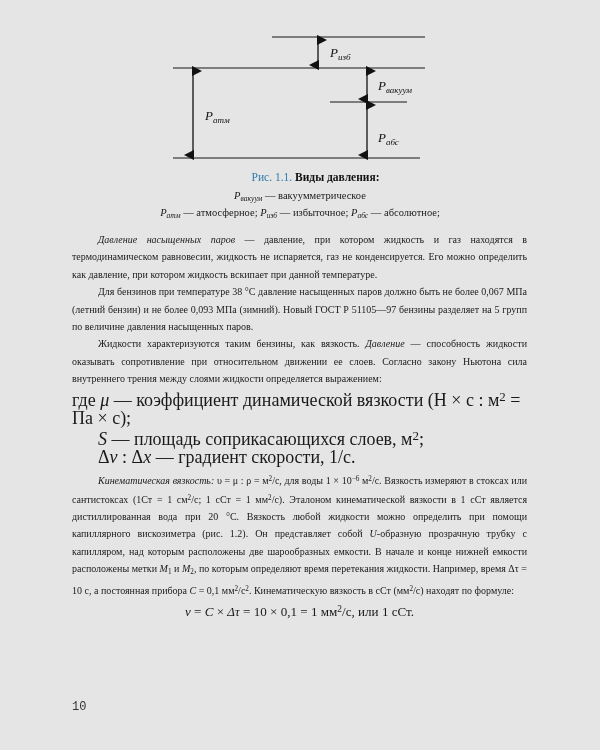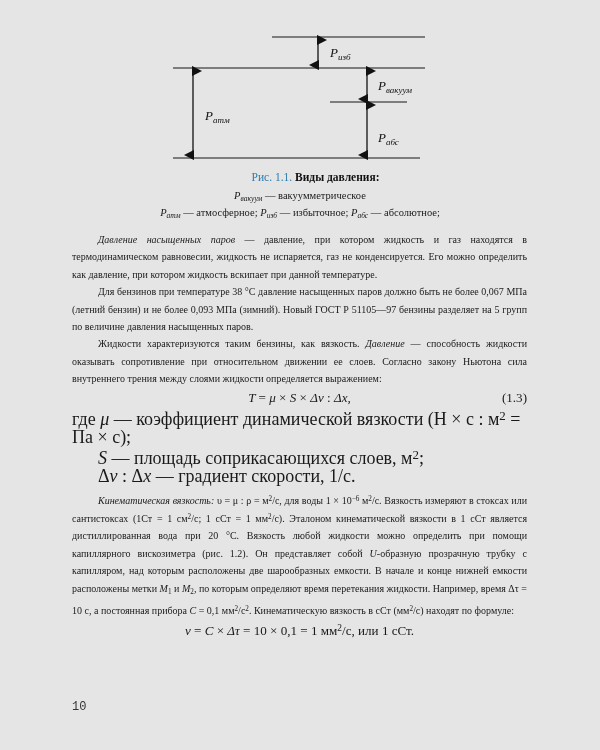--- a/index.html
+++ b/index.html
@@ -183,24 +183,20 @@
   </div>
 
   <div class="body-text">
 
     <p class="para"><span class="term">Давление насыщенных паров</span><span> — давление, при котором жидкость и газ находятся в термодинамическом равновесии, жидкость не испаряется, газ не конденсируется. Его можно определить как давление, при котором жидкость вскипает при данной температуре.</span></p>
 
     <p class="para">Для бензинов при температуре 38 °С давление насыщенных паров должно быть не более 0,067 МПа (летний бензин) и не более 0,093 МПа (зимний). Новый ГОСТ Р 51105—97 бензины разделяет на 5 групп по величине давления насыщенных паров.</p>
 
     <p class="para"><span>Жидкости характеризуются таким бензины, как вязкость. </span><span class="term">Давление</span><span> — способность жидкости оказывать сопротивление при относительном движении ее слоев. Согласно закону Ньютона сила внутреннего трения между слоями жидкости определяется выражением:</span></p>
 
-    <div class="eq">
-      <span><i>T</i> <span class="up">=</span> μ <span class="up">×</span> <i>S</i> <span class="up">×</span> Δ<i>v</i> <span class="up">:</span> Δ<i>x</i>,</span>
-      <span class="eqnum">(1.3)</span>
-    </div>
 
     <div class="where-block">
       <p class="where-line">где <i>μ</i> — коэффициент динамической вязкости (Н × с : м<sup>2</sup> = Па × с);</p>
       <p class="where-line ind"><i>S</i> — площадь соприкасающихся слоев, м<sup>2</sup>;</p>
       <p class="where-line ind">Δ<i>v</i> : Δ<i>x</i> — градиент скорости, 1/с.</p>
     </div>
 
     <div class="spacer-sm"></div>
 
     <p class="para"><span class="term">Кинематическая вязкость:</span> υ = μ : ρ = м<sup>2</sup>/с, для воды 1 × 10<sup>−6</sup> м<sup>2</sup>/с. Вязкость измеряют в стоксах или сантистоксах (1Ст = 1 см<sup>2</sup>/с; 1 сСт = 1 мм<sup>2</sup>/с). Эталоном кинематической вязкости в 1 сСт является дистиллированная вода при 20 °С. Вязкость любой жидкости можно определить при помощи капиллярного вискозиметра (рис. 1.2). Он представляет собой <i>U</i>-образную прозрачную трубку с капилляром, над которым расположены две шарообразных емкости. В начале и конце нижней емкости расположены метки <i>M</i><sub>1</sub> и <i>M</i><sub>2</sub>, по которым определяют время перетекания жидкости. Например, время Δτ = 10 с, а постоянная прибора <i>C</i> = 0,1 мм<sup>2</sup>/с<sup>2</sup>. Кинематическую вязкость в сСт (мм<sup>2</sup>/с) находят по формуле:</p>

